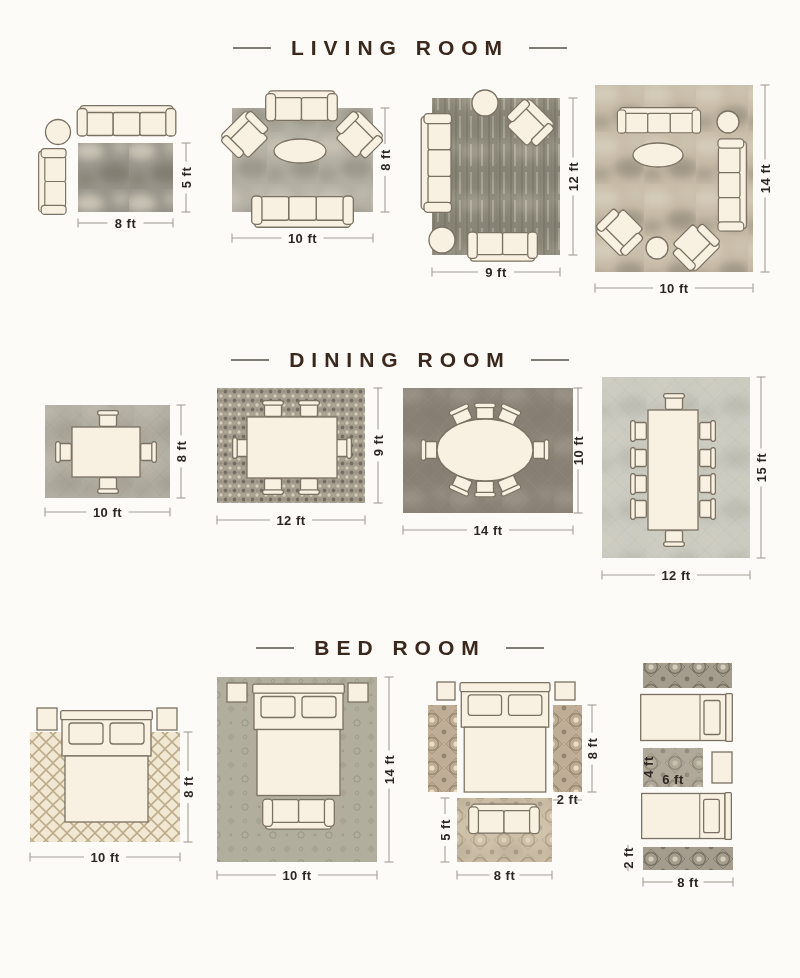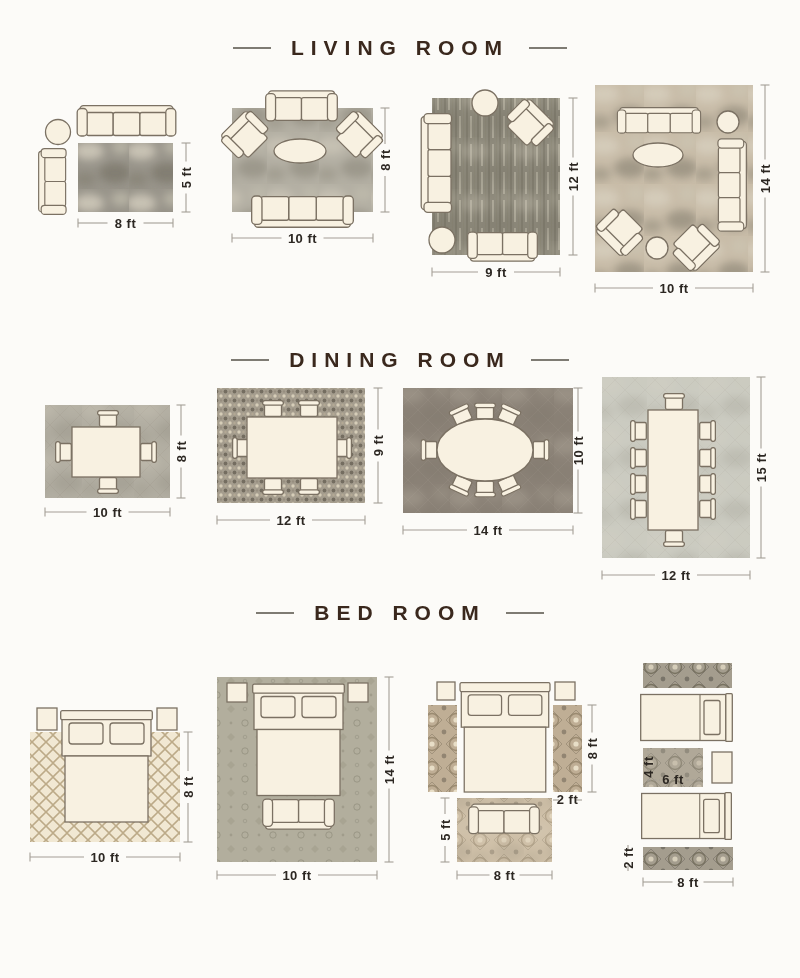--- a/index.html
+++ b/index.html
@@ -126,21 +126,21 @@
 <div class="sec-title" style="top:348px">
   <span class="dash"></span>
   <h2>DINING ROOM</h2>
   <span class="dash"></span>
 </div>
 <div class="sec-title" style="top:36px">
   <span class="dash"></span>
   <h2>LIVING ROOM</h2>
   <span class="dash"></span>
 </div>
-<div class="sec-title" style="top:601px">
+<div class="sec-title" style="top:636px">
   <span class="dash"></span>
   <h2>BED ROOM</h2>
   <span class="dash"></span>
 </div>
 
 <svg class="layout" style="left:25px;top:85px" width="180" height="152" viewBox="0 0 180 152">
   <rect x="53" y="58" width="95" height="69" class="rl1"></rect>
   <rect x="53" y="58" width="95" height="69" fill="url(#pm)" opacity=".95"></rect>
   <use href="#sofa3" x="48" y="20" width="107" height="32"></use>
   <circle cx="33" cy="47" r="12.5" class="furn"></circle>

